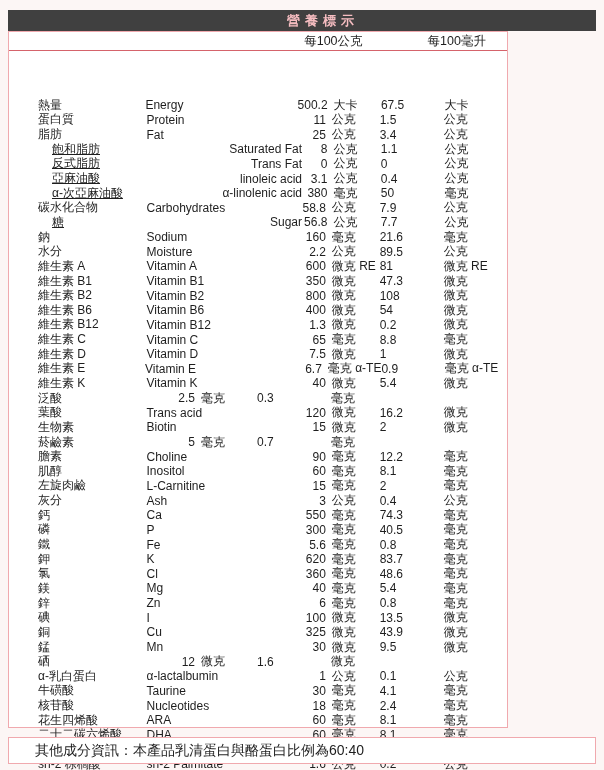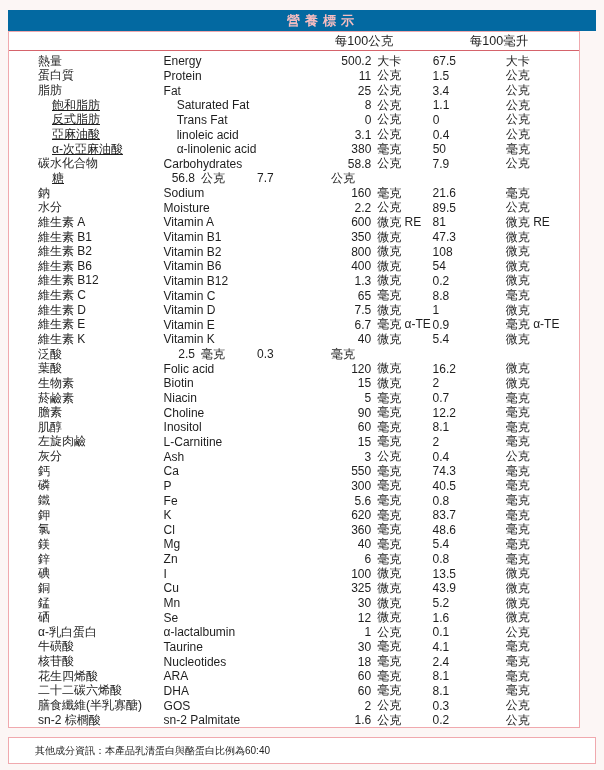--- a/index.html
+++ b/index.html
@@ -7,67 +7,67 @@
     width: 604px; height: 770px;
     background: #fcf6f5;
     font-family: "Liberation Sans", "DejaVu Sans", sans-serif;
     color: #1e1e1e;
     overflow: hidden;
   }
   .page { position: relative; width: 604px; height: 770px; }
 
   .banner {
     position: absolute; left: 8px; top: 10px; width: 588px; height: 21px;
-    background: #0369a1;
+    background: #404040;
     color: #f6bdc1;
     font-size: 13px; font-weight: bold;
     letter-spacing: 5px;
     display: flex; align-items: center; justify-content: center; padding-left: 42px;
   }
 
   .table-box {
-    position: absolute; left: 8px; top: 31px; width: 572px; height: 697px;
+    position: absolute; left: 8px; top: 31px; width: 500px; height: 697px;
     background: #ffffff;
     border: 1.5px solid #f0a9ae;
   }
 
   .col-headers {
     display: flex; align-items: center;
     height: 19px;
     border-bottom: 1.5px solid #d5636b;
     font-size: 12.5px;
   }
   .ch-spacer { width: 300px; }
   .ch-label { width: 110px; text-align: center; }
   .ch-gap { width: 25px; }
 
-  .rows { padding-top: 3px; }
+  .rows { padding-top: 3px; margin-top: 44px; }
   .row {
     display: flex; align-items: center;
     height: 14.65px;
     font-size: 12px;
     padding-left: 29px;
     white-space: nowrap;
   }
   .zh  { width: 127px; }
   .en  { width: 180px; }
   .g-val  { width: 30px; text-align: right; }
   .g-unit { width: 62px; padding-left: 6px; }
   .ml-val { width: 68px; text-align: left; }
   .ml-unit{ width: 80px; padding-left: 6px; }
   .row.indent .zh { padding-left: 14px; text-decoration: underline; }
-  .row.indent .en { padding-left: 13px; }
+  .row.indent .en { padding-left: 13px; text-align: right; }
 
   .footer-box {
     position: absolute; left: 8px; top: 737px; width: 588px; height: 27px;
     background: #ffffff;
     border: 1.5px solid #f0a9ae;
     display: flex; align-items: center;
     padding-left: 26px;
-    font-size: 10px;
+    font-size: 14px;
   }
 </style>
 </head>
 <body>
 
 <div class="page">
 
   <div class="banner">
     <span>營養標示</span>
   </div>
@@ -147,20 +147,21 @@
     <span class="zh">碳水化合物</span>
     <span class="en">Carbohydrates</span>
     <span class="g-val">58.8</span>
     <span class="g-unit">公克</span>
     <span class="ml-val">7.9</span>
     <span class="ml-unit">公克</span>
   </div>
 
   <div class="row indent">
     <span class="zh">糖</span>
+    <span class="en">Sugar</span>
     <span class="g-val">56.8</span>
     <span class="g-unit">公克</span>
     <span class="ml-val">7.7</span>
     <span class="ml-unit">公克</span>
   </div>
 
   <div class="row">
     <span class="zh">鈉</span>
     <span class="en">Sodium</span>
     <span class="g-val">160</span>
@@ -262,39 +263,38 @@
   <div class="row">
     <span class="zh">泛酸</span>
     <span class="g-val">2.5</span>
     <span class="g-unit">毫克</span>
     <span class="ml-val">0.3</span>
     <span class="ml-unit">毫克</span>
   </div>
 
   <div class="row">
     <span class="zh">葉酸</span>
-    <span class="en">Folic acid</span>
+    <span class="en">Trans acid</span>
     <span class="g-val">120</span>
     <span class="g-unit">微克</span>
     <span class="ml-val">16.2</span>
     <span class="ml-unit">微克</span>
   </div>
 
   <div class="row">
     <span class="zh">生物素</span>
     <span class="en">Biotin</span>
     <span class="g-val">15</span>
     <span class="g-unit">微克</span>
     <span class="ml-val">2</span>
     <span class="ml-unit">微克</span>
   </div>
 
   <div class="row">
     <span class="zh">菸鹼素</span>
-    <span class="en">Niacin</span>
     <span class="g-val">5</span>
     <span class="g-unit">毫克</span>
     <span class="ml-val">0.7</span>
     <span class="ml-unit">毫克</span>
   </div>
 
   <div class="row">
     <span class="zh">膽素</span>
     <span class="en">Choline</span>
     <span class="g-val">90</span>
@@ -409,27 +409,26 @@
     <span class="g-unit">微克</span>
     <span class="ml-val">43.9</span>
     <span class="ml-unit">微克</span>
   </div>
 
   <div class="row">
     <span class="zh">錳</span>
     <span class="en">Mn</span>
     <span class="g-val">30</span>
     <span class="g-unit">微克</span>
-    <span class="ml-val">5.2</span>
+    <span class="ml-val">9.5</span>
     <span class="ml-unit">微克</span>
   </div>
 
   <div class="row">
     <span class="zh">硒</span>
-    <span class="en">Se</span>
     <span class="g-val">12</span>
     <span class="g-unit">微克</span>
     <span class="ml-val">1.6</span>
     <span class="ml-unit">微克</span>
   </div>
 
   <div class="row">
     <span class="zh">α-乳白蛋白</span>
     <span class="en">α-lactalbumin</span>
     <span class="g-val">1</span>

